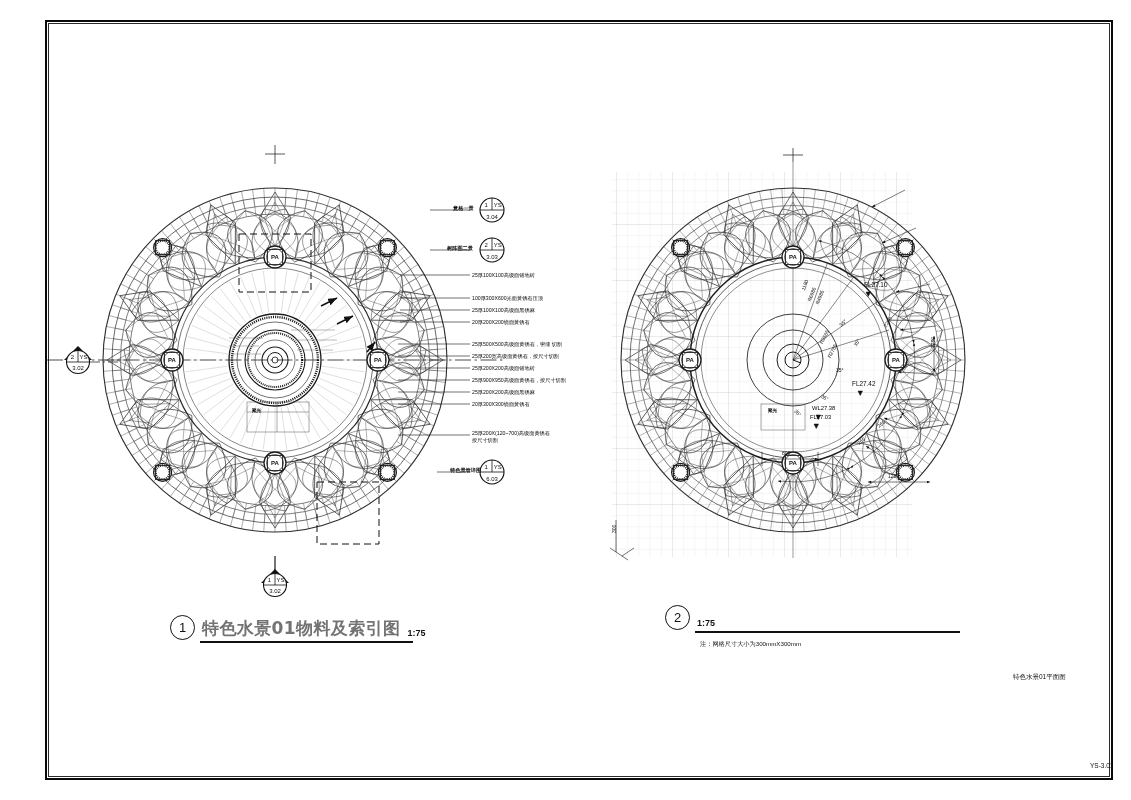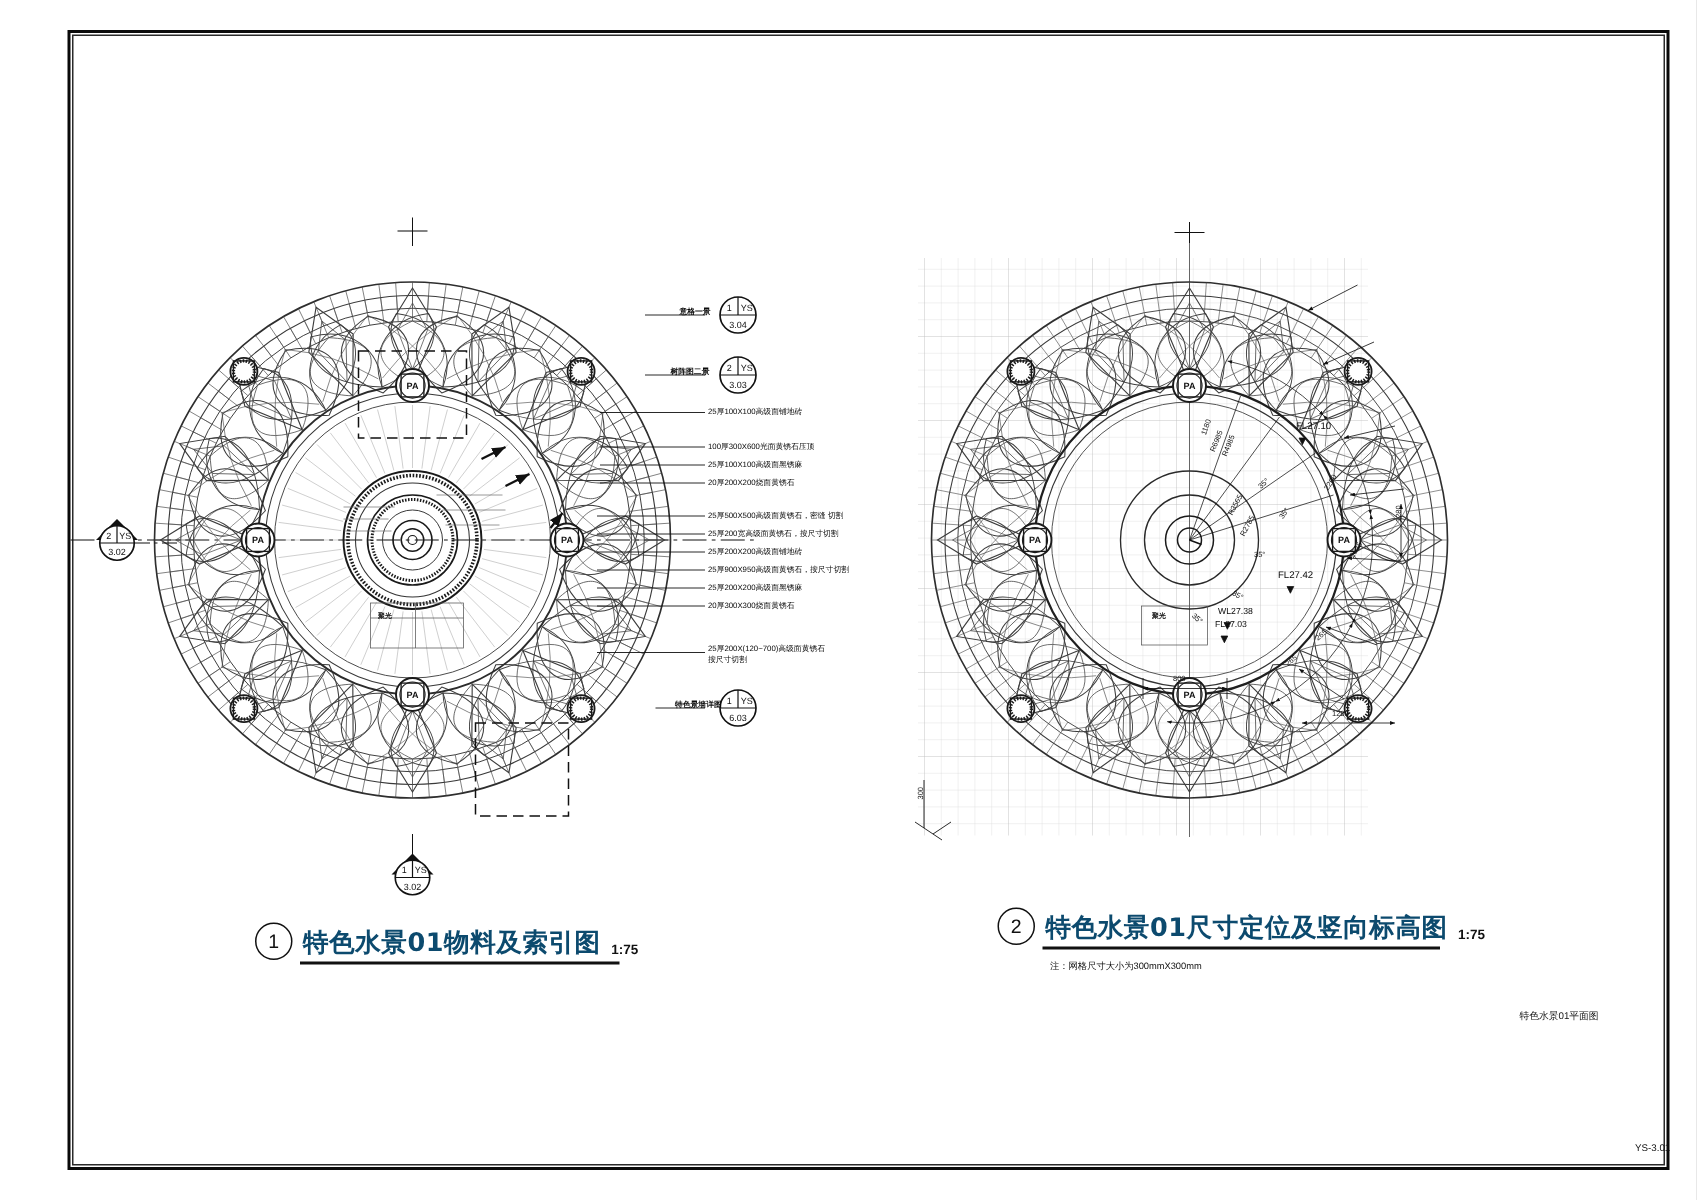--- a/index.html
+++ b/index.html
@@ -5,21 +5,21 @@
   html,body{margin:0;padding:0;background:#d8d8d8;}
   body{font-family:"Liberation Sans","DejaVu Sans",sans-serif;}
   #page{position:relative;width:1131px;height:800px;background:#ffffff;overflow:hidden;}
   #sheet-border{position:absolute;left:45px;top:20px;width:1068px;height:760px;border:2px solid #0a0a0a;box-sizing:border-box;}
   #sheet-border-inner{position:absolute;left:48px;top:23px;width:1062px;height:754px;border:1px solid #2a2a2a;box-sizing:border-box;}
   .svg-layer{position:absolute;left:0;top:0;width:1131px;height:800px;pointer-events:none;}
   .anno{position:absolute;font-size:5.2px;color:#0b0b0b;white-space:nowrap;letter-spacing:0px;line-height:1.25;}
   .anno-cn{font-weight:bold;}
   .title-row{position:absolute;display:flex;align-items:flex-end;gap:7px;}
   .title-num{width:23px;height:23px;border:1.3px solid #111;border-radius:50%;display:flex;align-items:center;justify-content:center;font-size:13px;color:#111;}
-  .title-text{font-size:17px;color:#0c4a6e;font-weight:bold;letter-spacing:.4px;font-family:"DejaVu Sans",sans-serif;}
+  .title-text{font-size:17px;color:#737373;font-weight:bold;letter-spacing:.4px;font-family:"DejaVu Sans",sans-serif;}
   .title-scale{font-size:9px;color:#111;padding-bottom:2px;font-weight:bold;}
   .title-underline{position:absolute;height:0;border-top:1.4px solid #111;border-bottom:1px solid #111;}
   .title-note{position:absolute;font-size:6.2px;color:#111;white-space:nowrap;}
   .corner-label{position:absolute;font-size:6.5px;color:#111;white-space:nowrap;}
   .sheet-no{position:absolute;font-size:6.5px;color:#111;white-space:nowrap;}
   .dim-txt{position:absolute;font-size:5px;color:#111;white-space:nowrap;}
   .elev-txt{position:absolute;font-size:6.4px;color:#0a0a0a;white-space:nowrap;}
   .pa-label{font-size:6px;font-weight:bold;}
 </style>
 </head>
@@ -1327,21 +1327,20 @@
 
   <div class="title-row" style="left:170px;top:615px;">
     <div class="title-num">1</div>
     <div class="title-text">特色水景01物料及索引图</div>
     <div class="title-scale">1:75</div>
   </div>
   <div class="title-underline" style="left:200px;top:641px;width:213px;"></div>
 
   <div class="title-row" style="left:665px;top:605px;">
     <div class="title-num">2</div>
-    <div class="title-text">特色水景01尺寸定位及竖向标高图</div>
     <div class="title-scale">1:75</div>
   </div>
   <div class="title-underline" style="left:695px;top:631px;width:265px;"></div>
   <div class="title-note" style="left:700px;top:640px;">注：网格尺寸大小为300mmX300mm</div>
 
   <div class="corner-label" style="left:1013px;top:673px;">特色水景01平面图</div>
   <div class="sheet-no" style="left:1090px;top:762px;">YS-3.01</div>
 
 </div>
 

